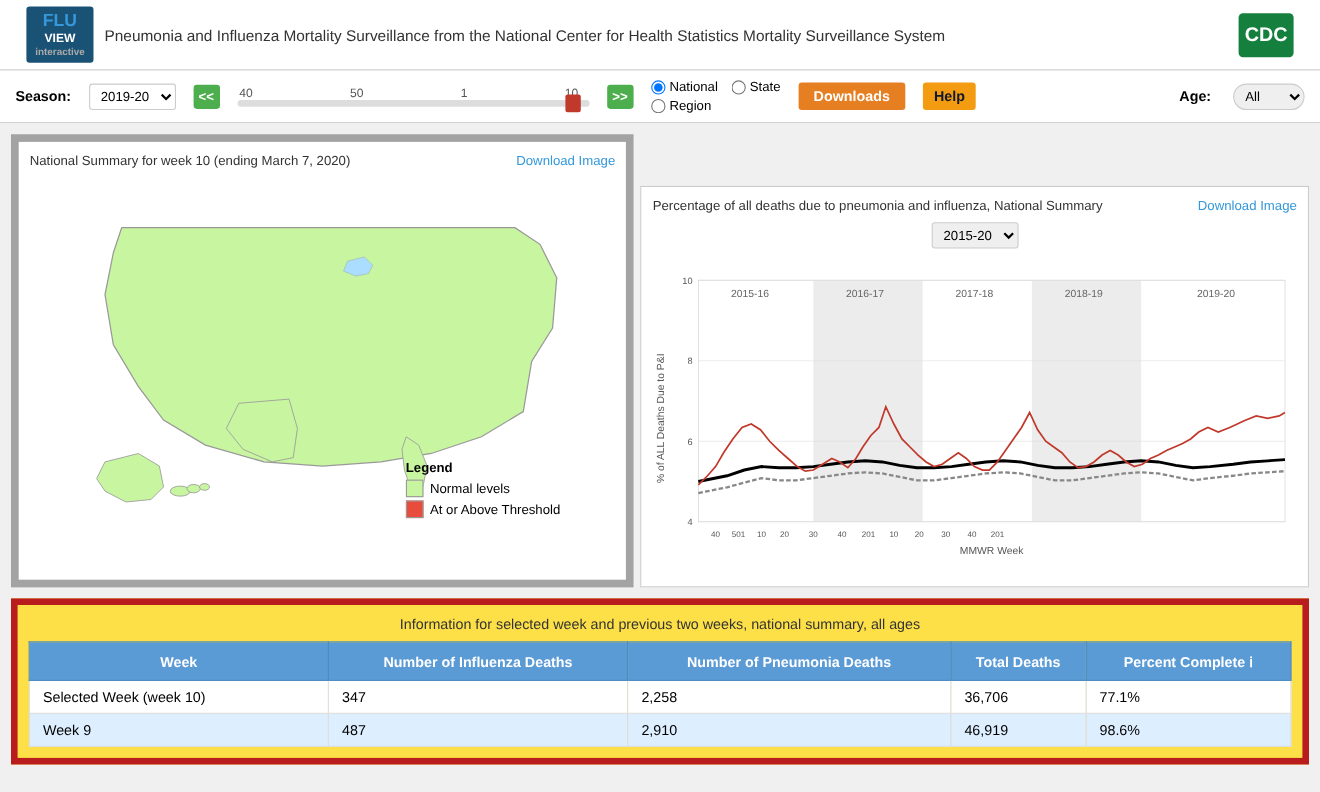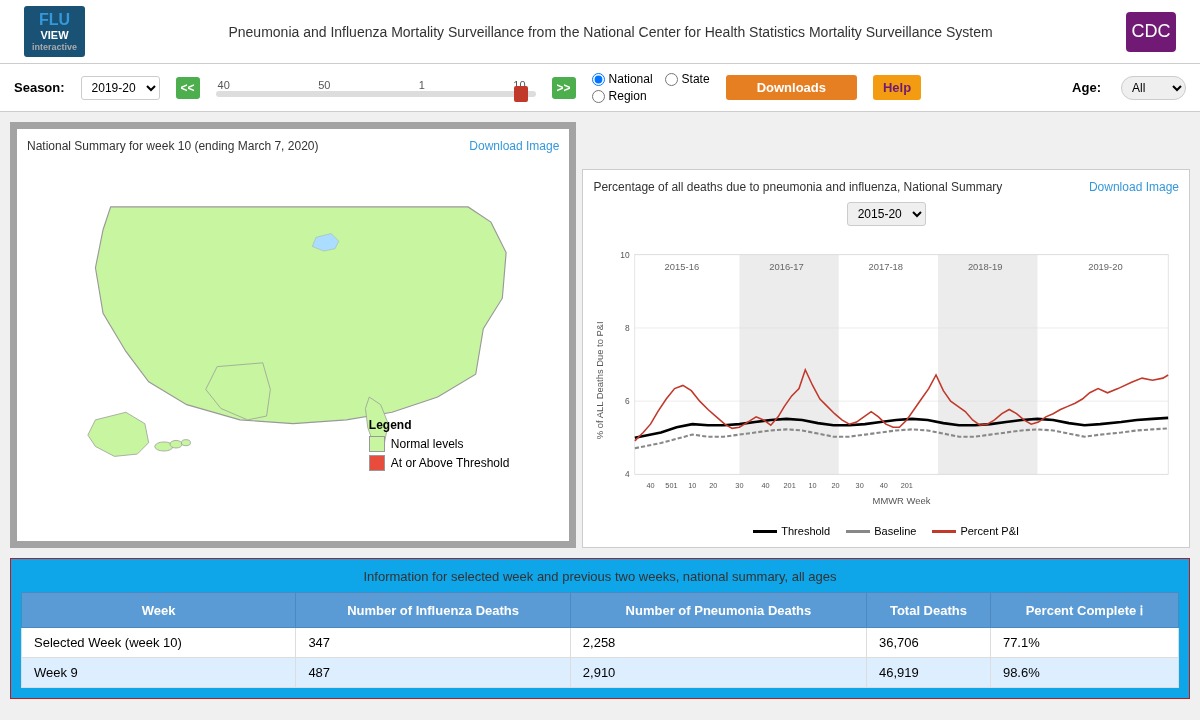--- a/index.html
+++ b/index.html
@@ -24,35 +24,35 @@
       line-height: 1.2;
       text-align: center;
       margin-right: 10px;
       min-width: 60px;
     }
     .flu-logo .flu { color: #3498db; font-size: 16px; font-weight: 900; }
     .flu-logo .view { color: #fff; font-size: 11px; }
     .flu-logo .interactive { color: #aaa; font-size: 9px; }
     .page-title {
       flex: 1;
-      text-align: center;
+      text-align: left;
       font-size: 14px;
       color: #333;
     }
     .cdc-logo {
-      background: #701a75;
+      background: #15803d;
       color: #fff;
       border-radius: 4px;
       width: 50px;
       height: 40px;
       display: flex;
       align-items: center;
       justify-content: center;
       font-size: 18px;
-      font-weight: normal;
+      font-weight: bold;
     }
 
     
     .controls-bar {
       background: #fff;
       display: flex;
       align-items: center;
       padding: 8px 14px;
       border-bottom: 1px solid #ccc;
       gap: 16px;
@@ -97,28 +97,28 @@
       flex-direction: column;
       gap: 3px;
       font-size: 12px;
     }
     .radio-row { display: flex; align-items: center; gap: 4px; }
     .btn-downloads {
       background: #e67e22;
       color: #fff;
       border: none;
       border-radius: 3px;
-      padding: 5px 31px;
+      padding: 5px 14px;
       cursor: pointer;
       font-size: 13px;
       font-weight: bold;
     }
     .btn-help {
       background: #f39c12;
-      color: #701a75;
+      color: #0f172a;
       border: none;
       border-radius: 3px;
       padding: 5px 10px;
       cursor: pointer;
       font-size: 13px;
       font-weight: bold;
     }
     .age-group { display: flex; align-items: center; gap: 20px; font-size: 13px; font-weight: bold; margin-left: auto; }
     .age-select { padding: 3px 6px; font-size: 12px; border: 1px solid #ccc; border-radius: 12px; }
 
@@ -184,22 +184,22 @@
       margin-top: 2px;
     }
     .legend-item { display: flex; align-items: center; gap: 4px; }
     .legend-line-black { width: 24px; height: 3px; background: #000; }
     .legend-line-gray { width: 24px; height: 3px; background: #888; }
     .legend-line-red { width: 24px; height: 3px; background: #c0392b; }
 
     
     .table-section {
       margin: 0 10px 10px 10px;
-      background: #0ea5e9;
-      border: 1px solid #b91c1c;
+      background: #fde047;
+      border: 6px solid #b91c1c;
       padding: 10px;
     }
     .table-title {
       text-align: center;
       font-size: 13px;
       color: #333;
       margin-bottom: 8px;
     }
     table {
       width: 100%;
@@ -426,34 +426,20 @@
       <text x="165" y="243" font-size="7" fill="#555" text-anchor="middle">40</text>
       <text x="188" y="243" font-size="7" fill="#555" text-anchor="middle">201</text>
       <text x="210" y="243" font-size="7" fill="#555" text-anchor="middle">10</text>
       <text x="232" y="243" font-size="7" fill="#555" text-anchor="middle">20</text>
       <text x="255" y="243" font-size="7" fill="#555" text-anchor="middle">30</text>
       <text x="278" y="243" font-size="7" fill="#555" text-anchor="middle">40</text>
       <text x="300" y="243" font-size="7" fill="#555" text-anchor="middle">201</text>
     </svg>
 
     
-    <div class="chart-legend">
-      <div class="legend-item">
-        <div class="legend-line-black"></div>
-        <span>Threshold</span>
-      </div>
-      <div class="legend-item">
-        <div class="legend-line-gray"></div>
-        <span>Baseline</span>
-      </div>
-      <div class="legend-item">
-        <div class="legend-line-red"></div>
-        <span>Percent P&amp;I</span>
-      </div>
-    </div>
   </div>
 </div>
 
 <div class="table-section">
   <div class="table-title">Information for selected week and previous two weeks, national summary, all ages</div>
   <table>
     <thead>
       <tr>
         <th>Week</th>
         <th>Number of Influenza Deaths</th>

